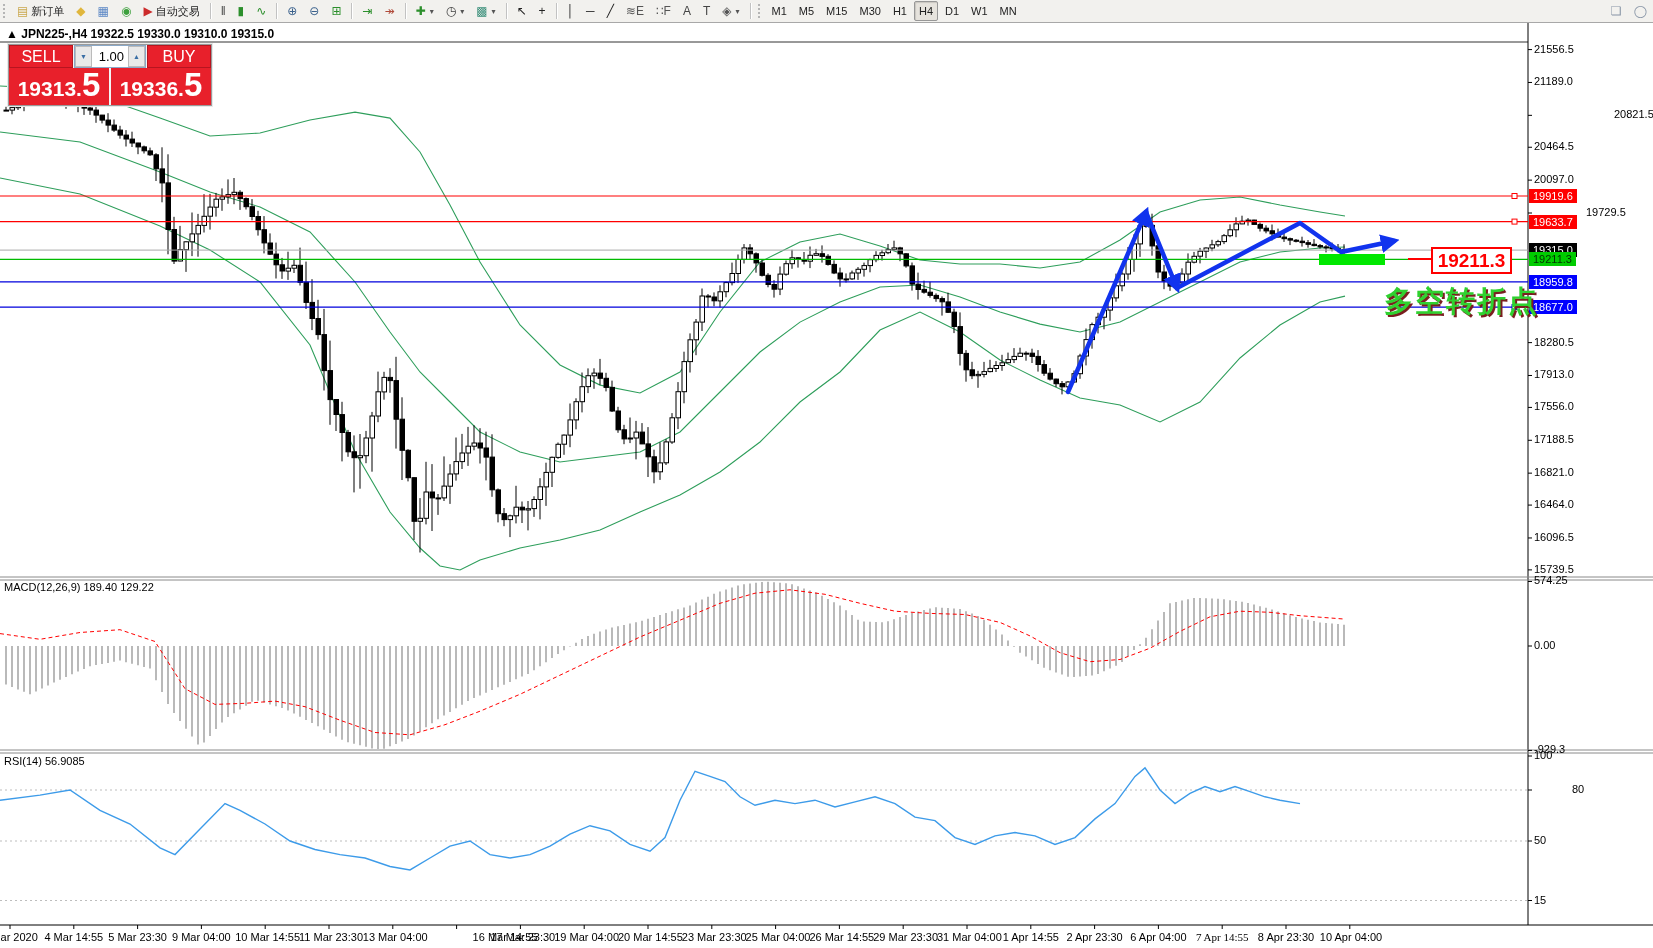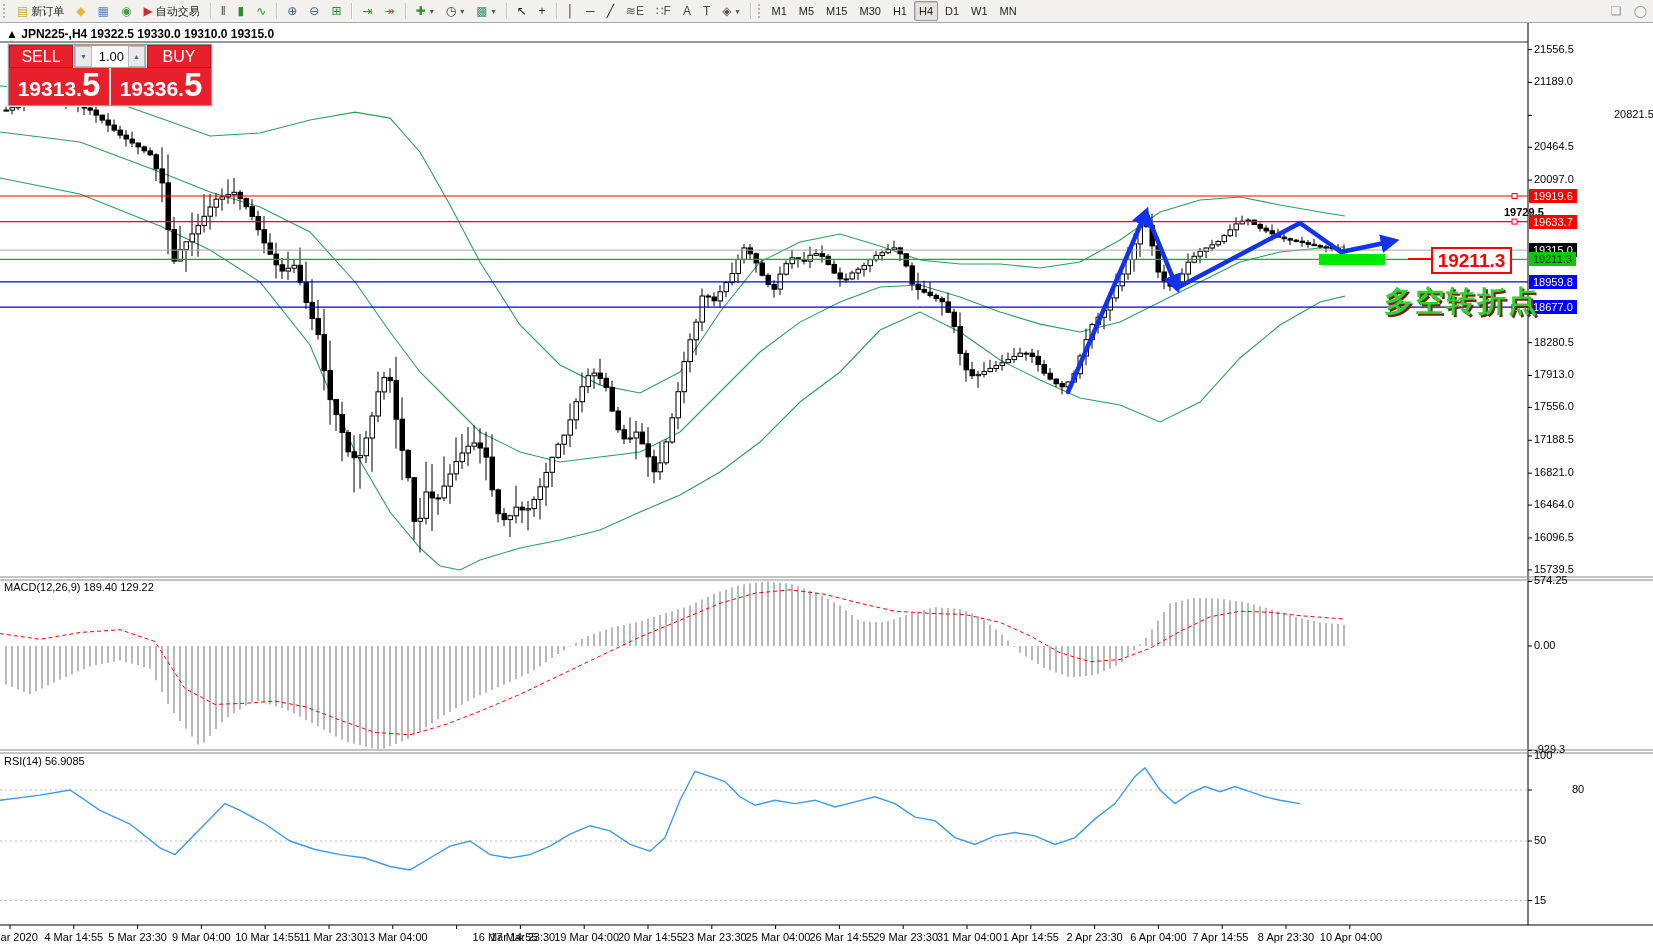--- a/index.html
+++ b/index.html
@@ -949,21 +949,21 @@
 
   <div id="pricebox">19211.3</div>
   <div id="cntext">多空转折点</div>
 
   <div id="axis-labels">
       <div class="axlbl" style="top: 42.5868px; left: 1534px;">21556.5</div>
       <div class="axlbl" style="top: 75.458px; left: 1534px;">21189.0</div>
       <div class="axlbl" style="top: 108.329px; left: 1614px;">20821.5</div>
       <div class="axlbl" style="top: 140.261px; left: 1534px;">20464.5</div>
       <div class="axlbl" style="top: 173.132px; left: 1534px;">20097.0</div>
-      <div class="axlbl" style="top: 206.004px; left: 1504px; font-weight: bold;">19729.5</div>
+      <div class="axlbl" style="top: 206.004px; left: 1586px;">19729.5</div>
       <div class="axlbl" style="top: 335.61px; left: 1534px;">18280.5</div>
       <div class="axlbl" style="top: 368.481px; left: 1534px;">17913.0</div>
       <div class="axlbl" style="top: 400.413px; left: 1534px;">17556.0</div>
       <div class="axlbl" style="top: 433.284px; left: 1534px;">17188.5</div>
       <div class="axlbl" style="top: 466.156px; left: 1534px;">16821.0</div>
       <div class="axlbl" style="top: 498.088px; left: 1534px;">16464.0</div>
       <div class="axlbl" style="top: 530.959px; left: 1534px;">16096.5</div>
       <div class="axlbl" style="top: 562.891px; left: 1534px;">15739.5</div>
       <div class="tag" style="top: 189px; left: 1529px; background: rgb(255, 0, 0); color: rgb(255, 255, 255);">19919.6</div>
       <div class="tag" style="top: 214.572px; left: 1529px; background: rgb(255, 0, 0); color: rgb(255, 255, 255);">19633.7</div>
@@ -990,17 +990,17 @@
       <div class="lbl" style="top: 931px; left: 554.2px; width: 60px; text-align: center;">19 Mar 04:00</div>
       <div class="lbl" style="top: 931px; left: 618px; width: 60px; text-align: center;">20 Mar 14:55</div>
       <div class="lbl" style="top: 931px; left: 681.8px; width: 60px; text-align: center;">23 Mar 23:30</div>
       <div class="lbl" style="top: 931px; left: 745.6px; width: 60px; text-align: center;">25 Mar 04:00</div>
       <div class="lbl" style="top: 931px; left: 809.4px; width: 60px; text-align: center;">26 Mar 14:55</div>
       <div class="lbl" style="top: 931px; left: 873.2px; width: 60px; text-align: center;">29 Mar 23:30</div>
       <div class="lbl" style="top: 931px; left: 937px; width: 60px; text-align: center;">31 Mar 04:00</div>
       <div class="lbl" style="top: 931px; left: 1000.8px; width: 60px; text-align: center;">1 Apr 14:55</div>
       <div class="lbl" style="top: 931px; left: 1064.6px; width: 60px; text-align: center;">2 Apr 23:30</div>
       <div class="lbl" style="top: 931px; left: 1128.4px; width: 60px; text-align: center;">6 Apr 04:00</div>
-      <div class="lbl" style="top: 931px; left: 1192.2px; width: 60px; text-align: left;">7 Apr 14:55</div>
+      <div class="lbl" style="top: 931px; left: 1192.2px; width: 60px; text-align: center; font-family: Liberation Serif, serif;">7 Apr 14:55</div>
       <div class="lbl" style="top: 931px; left: 1256px; width: 60px; text-align: center;">8 Apr 23:30</div>
       <div class="lbl" style="top: 931px; left: 1319.8px; width: 60px; text-align: center;">10 Apr 04:00</div>
     </div>
 </div>
 
 </body></html>

